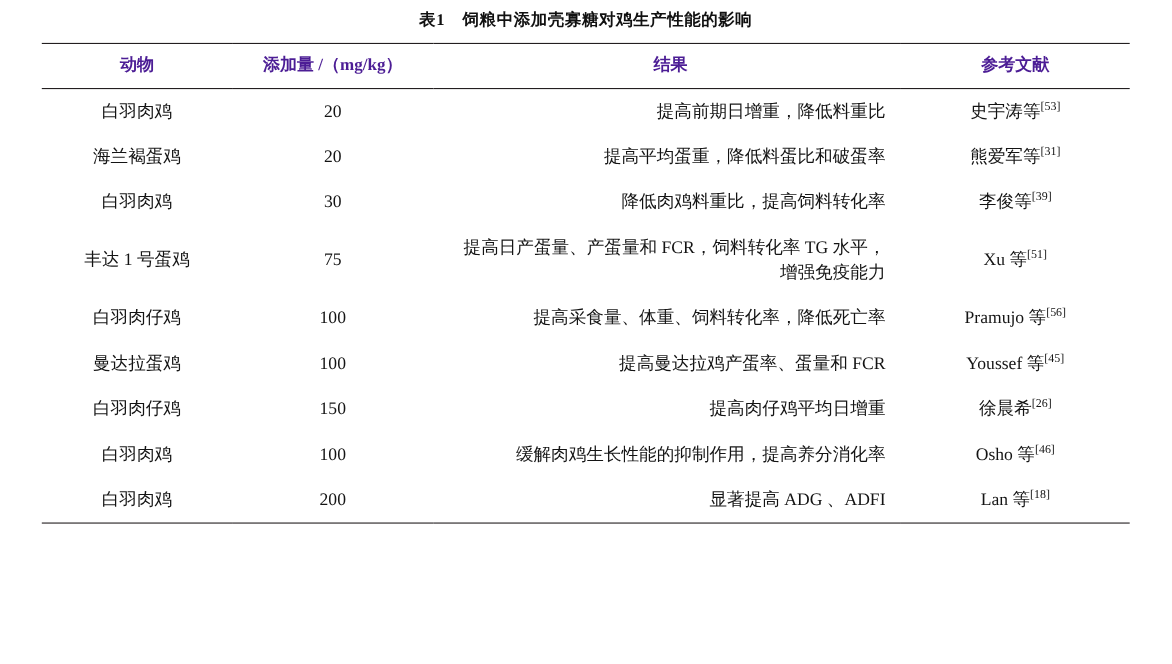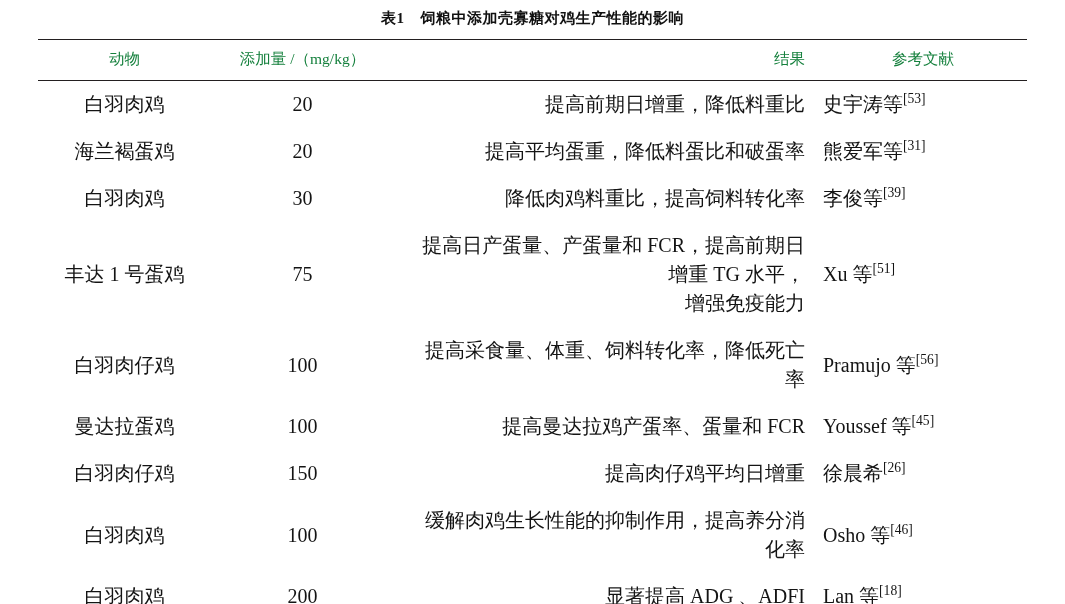--- a/index.html
+++ b/index.html
@@ -31,46 +31,46 @@
   }
   .caption-label {
     margin-right: 16px;
   }
   table.data-table {
     width: 100%;
     border-collapse: collapse;
     table-layout: fixed;
   }
   table.data-table thead th {
-    font-weight: normal;
+    font-weight: bold;
     font-size: 15.5px;
     padding: 9px 4px 10px 4px;
     text-align: center;
-    color: #15803d;
+    color: #4c1d95;
   }
   .rule-top {
     border-top: 1.6px solid #231f20;
   }
   .rule-mid {
     border-bottom: 0.9px solid #231f20;
   }
   .rule-bottom {
     border-bottom: 1.6px solid #231f20;
   }
   table.data-table tbody td {
-    font-size: 20px;
+    font-size: 16px;
     padding: 9px 4px;
     vertical-align: middle;
     color: #141414;
     line-height: 1.45;
   }
   .col-animal { width: 165px; text-align: center; }
   .col-dose   { width: 175px; text-align: center; font-size: 14.5px; }
   .col-result { text-align: right; padding-left: 20px !important; padding-right: 14px !important; }
-  .col-ref    { width: 200px; text-align: left; }
+  .col-ref    { width: 200px; text-align: center; }
   sup {
     font-size: 0.68em;
     vertical-align: super;
     line-height: 0;
   }
   .ref-cell {
     white-space: nowrap;
   }
   .result-line {
     display: block;
@@ -83,21 +83,21 @@
 
   <div class="table-caption">
     <span class="caption-label">表1</span><span>饲粮中添加壳寡糖对鸡生产性能的影响</span>
   </div>
 
   <table class="data-table">
     <thead>
       <tr class="rule-top rule-mid">
         <th class="col-animal">动物</th>
         <th class="col-dose">添加量 /（mg/kg）</th>
-        <th class="col-result" style="text-align:right">结果</th>
+        <th class="col-result" style="text-align:center">结果</th>
         <th class="col-ref">参考文献</th>
       </tr>
     </thead>
     <tbody id="table-body">
         <tr>
           <td class="col-animal">白羽肉鸡</td>
           <td class="col-dose">20</td>
           <td class="col-result">
             <span class="result-line">提高前期日增重，降低料重比</span>
           </td>
@@ -116,21 +116,21 @@
           <td class="col-dose">30</td>
           <td class="col-result">
             <span class="result-line">降低肉鸡料重比，提高饲料转化率</span>
           </td>
           <td class="col-ref"><span class="ref-cell">李俊等<sup>[39]</sup></span></td>
         </tr>
         <tr>
           <td class="col-animal">丰达 1 号蛋鸡</td>
           <td class="col-dose">75</td>
           <td class="col-result">
-            <span class="result-line">提高日产蛋量、产蛋量和 FCR，提高前期日增重 TG 水平，</span>
+            <span class="result-line">提高日产蛋量、产蛋量和 FCR，饲料转化率 TG 水平，</span>
             <span class="result-line">增强免疫能力</span>
           </td>
           <td class="col-ref"><span class="ref-cell">Xu 等<sup>[51]</sup></span></td>
         </tr>
         <tr>
           <td class="col-animal">白羽肉仔鸡</td>
           <td class="col-dose">100</td>
           <td class="col-result">
             <span class="result-line">提高采食量、体重、饲料转化率，降低死亡率</span>
           </td>

